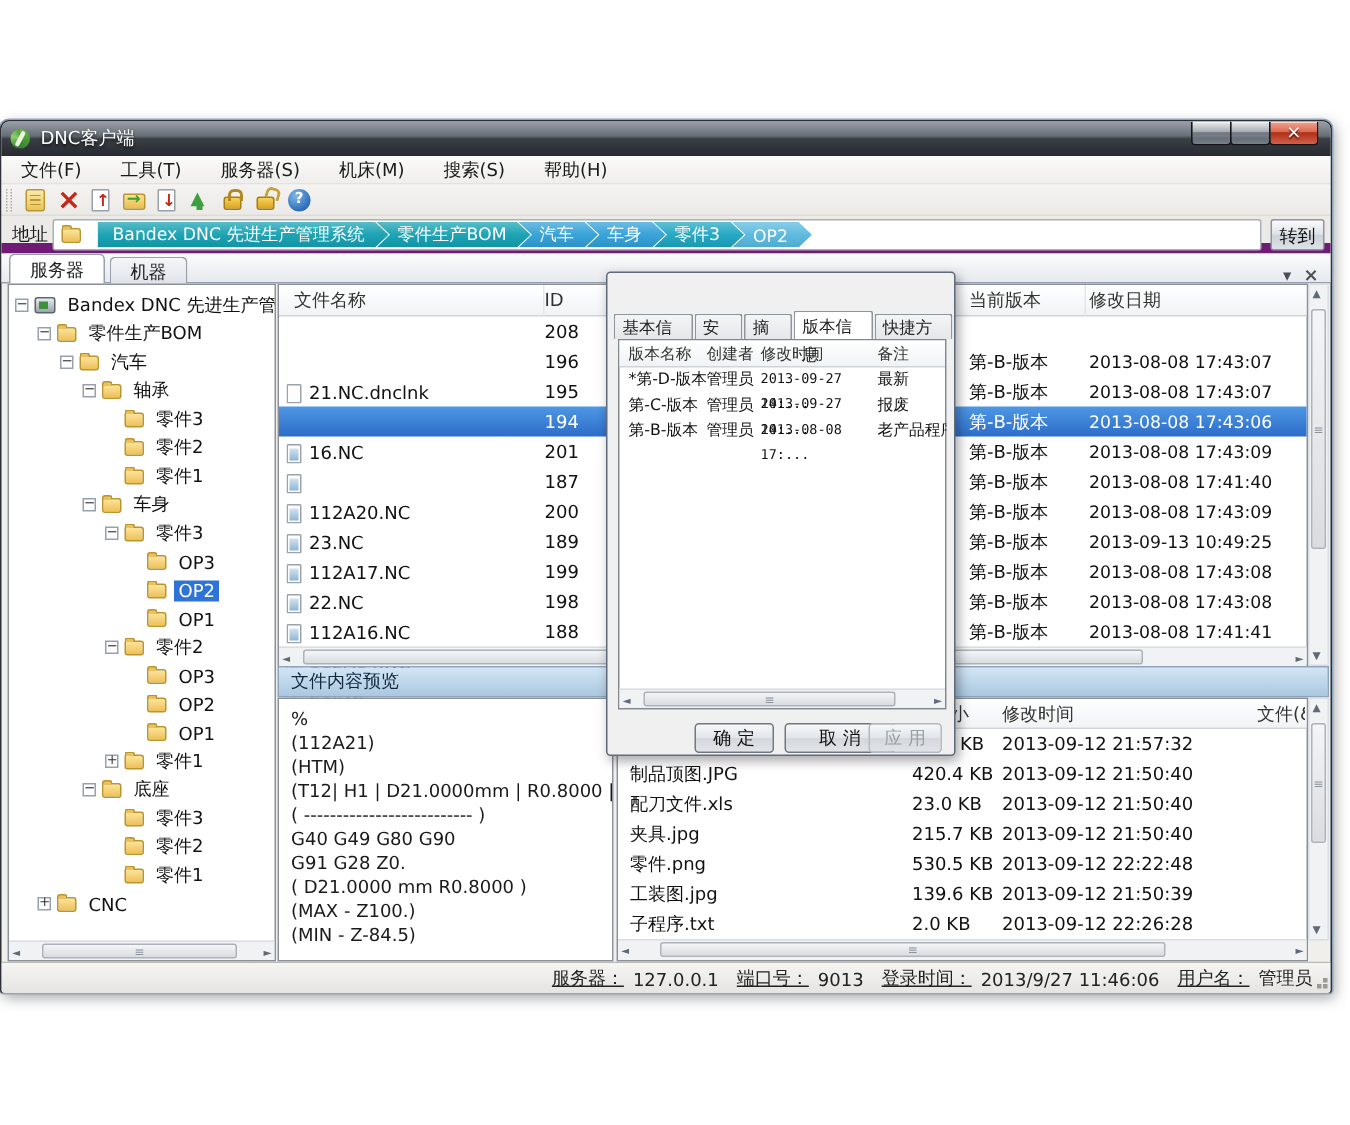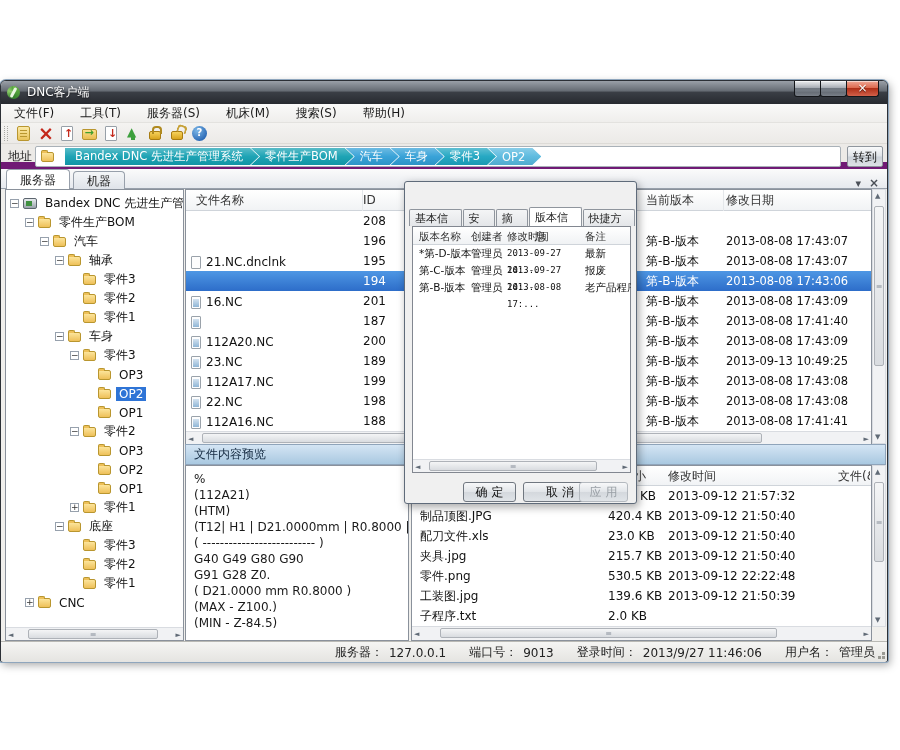--- a/index.html
+++ b/index.html
@@ -125,21 +125,21 @@
 .atrow { position:relative; height:20px; font-size:12px; color:#111; }
 .at-name { position:absolute; left:8px; top:0; width:185px; line-height:20px; overflow:hidden; white-space:nowrap; }
 .at-size { position:absolute; left:196px; top:0; width:85px; line-height:20px; }
 .atrow.peek .at-size { left:228px; }
 .at-mtime { position:absolute; left:256px; top:0; width:165px; line-height:20px; }
 .at-hsb { position:absolute; left:0; top:160px; width:459px; height:14px; background:#f1f2f4; border-top:1px solid #d9dce1; }
 
 
 .statusbar { position:absolute; left:0; top:560px; width:100%; height:21px; background:linear-gradient(#f5f5f3,#e5e4e1); border-top:1px solid #b9b9b4; border-radius:0 0 2px 2px; }
 .status-right { position:absolute; right:12px; top:0; height:21px; display:flex; align-items:center; font-size:12px; color:#222; }
-.st-l { margin-left:23px; } .st-v { margin-left:6px; }
+.st-l { margin-left:12px;text-decoration:underline; } .st-v { margin-left:6px; }
 .grip { position:absolute; right:2px; bottom:3px; width:3px; height:3px; background:#9a9a94;
   box-shadow:-4px 0 0 #9a9a94, 0 -4px 0 #9a9a94; }
 
 
 .dialog { position:absolute; left:403px; top:100px; width:233px; height:323px; z-index:60;
   background:#f0f0f0; border:1px solid #5f6b7a; border-radius:3px; box-shadow:2px 3px 8px rgba(0,0,0,.35); }
 .dlg-title { position:absolute; left:0; top:0; width:100%; height:21px; border-radius:2px 2px 0 0;
   background:linear-gradient(#fbfcfd,#dfe5ec 55%,#cdd6e1); display:flex; align-items:center; padding-left:5px; border-bottom:1px solid #b9c2cd; }
 .dlg-ic { width:11px; height:10px; background:#d04030; border:1px solid #8d2418; position:relative; flex:none; }
 .dlg-ic::after { content:""; position:absolute; left:3px; top:3px; width:9px; height:8px; background:#3a6fc4; border:1px solid #1e3f7d; }
@@ -543,20 +543,21 @@
           <div class="at-mtime">2013-09-12 22:22:48</div>
         </div>
         <div class="atrow">
           <div class="at-name">工装图.jpg</div>
           <div class="at-size">139.6 KB</div>
           <div class="at-mtime">2013-09-12 21:50:39</div>
         </div>
         <div class="atrow">
           <div class="at-name">子程序.txt</div>
           <div class="at-size">2.0 KB</div>
+          <div class="at-mtime">2013-09-12 22:26:28</div>
         </div>
       </div>
     <div class="at-hsb">
       <span class="ar ar-l" style="left:2px;top:3px"></span>
       <span class="ar ar-r" style="right:2px;top:3px"></span>
       <div class="thumb" style="left:28px;top:1px;width:337px;height:10px">≡</div>
     </div>
   </div>
 
   <div class="sb" id="vsb-att">

